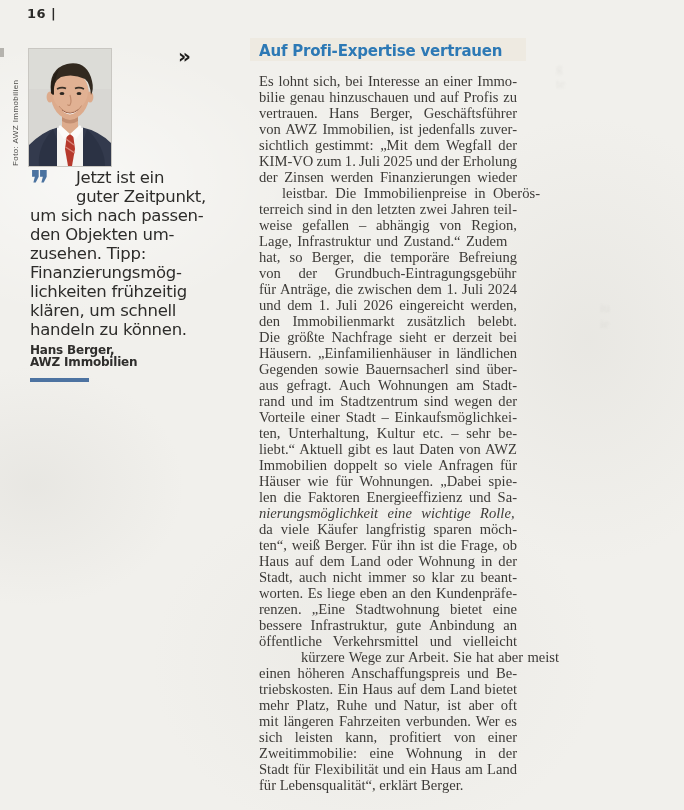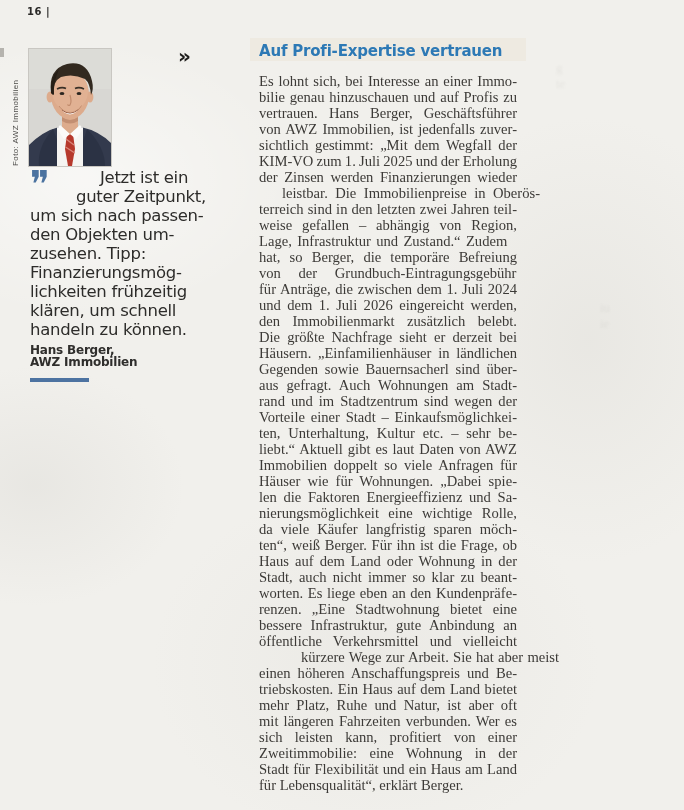--- a/index.html
+++ b/index.html
@@ -9,37 +9,37 @@
       radial-gradient(ellipse 300px 200px at 12% 22%, rgba(255,255,255,0.5), rgba(255,255,255,0) 70%),
       radial-gradient(ellipse 260px 320px at 86% 42%, rgba(203,201,194,0.22), rgba(203,201,194,0) 70%),
       radial-gradient(ellipse 320px 260px at 55% 82%, rgba(208,206,199,0.18), rgba(208,206,199,0) 70%),
       radial-gradient(ellipse 200px 160px at 5% 60%, rgba(196,194,188,0.20), rgba(196,194,188,0) 75%),
       #f1f0ec;
     font-family:"Liberation Sans", sans-serif;
   }
   .speck{position:absolute; left:0px; top:48px; width:4px; height:9px; background:#8d8b86; opacity:.6;}
   .heading-band{position:absolute; left:250px; top:38px; width:276px; height:23px;
     background:rgba(233,223,199,0.30);}
-  .pagenum{position:absolute; left:27px; top:6px; font-size:10px; font-weight:bold;
+  .pagenum{position:absolute; left:27px; top:6px; font-size:13px; font-weight:bold;
     color:#2b2a28; letter-spacing:.5px; font-family:"DejaVu Sans", sans-serif;}
   .photo{position:absolute; left:29px; top:49px; width:82px; height:117px;
     outline:1px solid #c9c7c2; box-shadow:0 0 0 1px rgba(255,255,255,.4);}
   .photo svg{display:block;}
   .credit{position:absolute; left:10px; top:49px; height:117px; width:12px;
     writing-mode:vertical-rl; transform:rotate(180deg);
     font-size:8px; color:#4c4b48; letter-spacing:.4px; line-height:12px;
     display:flex; align-items:center;}
   .jump{position:absolute; left:178px; top:44px; font-size:20px; font-weight:bold;
     color:#1e1d1b; font-family:"DejaVu Sans", sans-serif;}
   .quote{position:absolute; left:30px; top:168px; width:212px;
     font-family:"DejaVu Sans", sans-serif; font-size:16.5px; line-height:19px;
     color:#2d2c2a; letter-spacing:-0.3px;}
   .qmark{float:left; width:46px; height:36px; font-size:37px; line-height:34px;
     color:#4c73a0; font-family:"DejaVu Sans", sans-serif;}
-  .quote-text{white-space:pre-line;margin-left:24px;}
+  .quote-text{white-space:pre-line;}
   .author{position:absolute; left:30px; top:344px; font-size:12px; line-height:12px;
     font-weight:bold; color:#2f2e2c; font-family:"DejaVu Sans", sans-serif; letter-spacing:-0.2px;}
   .rule{position:absolute; left:30px; top:378px; width:59px; height:4px; background:#4d73a1;}
   .heading{position:absolute; left:259px; top:42px; width:258px;
     font-size:15px; font-weight:bold; color:#2d79b5; letter-spacing:-0.2px;
     font-family:"DejaVu Sans", sans-serif;}
   .body{position:absolute; left:259px; top:73px; width:258px;
     font-family:"Liberation Serif", serif; font-size:14.6px; color:#3c3a37;}
   .body-line{height:16px; line-height:16px; white-space:nowrap; overflow:visible;
     transform-origin:left center;}
@@ -146,21 +146,21 @@
       <div class="body-line" style="word-spacing: 3.05729px;"><span>Häusern. „Einfamilienhäuser in ländlichen</span></div>
       <div class="body-line" style="word-spacing: 2.97656px;"><span>Gegenden sowie Bauernsacherl sind über-</span></div>
       <div class="body-line" style="word-spacing: 4.3875px;"><span>aus gefragt. Auch Wohnungen am Stadt-</span></div>
       <div class="body-line" style="word-spacing: 2.33594px;"><span>rand und im Stadtzentrum sind wegen der</span></div>
       <div class="body-line" style="word-spacing: 2.15234px;"><span>Vorteile einer Stadt – Einkaufsmöglichkei-</span></div>
       <div class="body-line" style="word-spacing: 4.16146px;"><span>ten, Unterhaltung, Kultur etc. – sehr be-</span></div>
       <div class="body-line" style="word-spacing: 1.24107px;"><span>liebt.“ Aktuell gibt es laut Daten von AWZ</span></div>
       <div class="body-line" style="word-spacing: 3.04688px;"><span>Immobilien doppelt so viele Anfragen für</span></div>
       <div class="body-line" style="word-spacing: 3.41875px;"><span>Häuser wie für Wohnungen. „Dabei spie-</span></div>
       <div class="body-line" style="word-spacing: 2.99688px;"><span>len die Faktoren Energieeffizienz und Sa-</span></div>
-      <div class="body-line" style="word-spacing: 5.75px;"><span>nierungsmöglichkeit eine wichtige Rolle,</span></div>
+      <div class="body-line" style="word-spacing: 5.75px; font-style: italic;"><span>nierungsmöglichkeit eine wichtige Rolle,</span></div>
       <div class="body-line" style="word-spacing: 4.35px;"><span>da viele Käufer langfristig sparen möch-</span></div>
       <div class="body-line" style="word-spacing: 1.02344px;"><span>ten“, weiß Berger. Für ihn ist die Frage, ob</span></div>
       <div class="body-line" style="word-spacing: 2.3817px;"><span>Haus auf dem Land oder Wohnung in der</span></div>
       <div class="body-line" style="word-spacing: 2.58259px;"><span>Stadt, auch nicht immer so klar zu beant-</span></div>
       <div class="body-line" style="word-spacing: 0.924479px;"><span>worten. Es liege eben an den Kundenpräfe-</span></div>
       <div class="body-line" style="word-spacing: 6.64844px;"><span>renzen. „Eine Stadtwohnung bietet eine</span></div>
       <div class="body-line" style="word-spacing: 4.96875px;"><span>bessere Infrastruktur, gute Anbindung an</span></div>
       <div class="body-line" style="word-spacing: 7.42188px; text-align: center;"><span>öffentliche Verkehrsmittel und vielleicht</span></div>
       <div class="body-line" style="word-spacing: 0.59375px; margin-left: 42px;"><span>kürzere Wege zur Arbeit. Sie hat aber meist</span></div>
       <div class="body-line" style="word-spacing: 3.36719px;"><span>einen höheren Anschaffungspreis und Be-</span></div>

